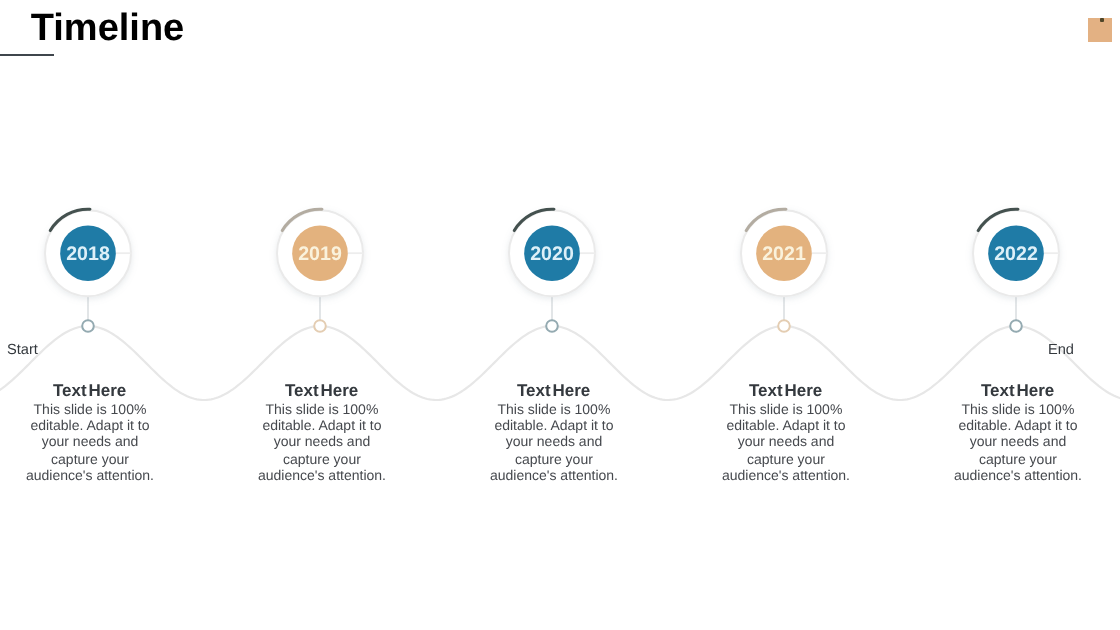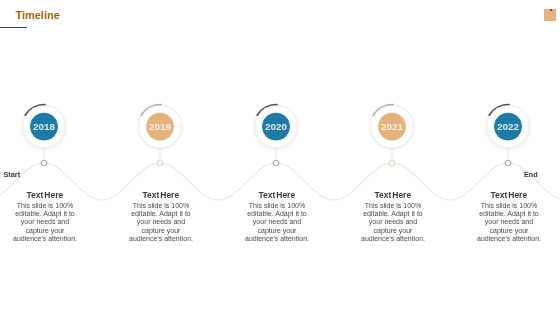--- a/index.html
+++ b/index.html
@@ -1,37 +1,37 @@
 <!DOCTYPE html>
 <html><head>
 <meta charset="utf-8">
 <style>
   html,body{margin:0;padding:0;}
   body{width:560px;height:315px;background:#ffffff;
        font-family:"Liberation Sans",sans-serif;overflow:hidden;position:relative;}
   .slide{position:absolute;left:0;top:0;width:560px;height:315px;background:#ffffff;}
 
-  .title{position:absolute;left:15.4px;top:7.3px;font-size:11px;font-weight:bold;
-         color:#a16207;letter-spacing:0px;line-height:16px;white-space:nowrap;}
+  .title{position:absolute;left:15.4px;top:7.3px;font-size:19px;font-weight:bold;
+         color:#000000;letter-spacing:0px;line-height:16px;white-space:nowrap;}
   .title-rule{position:absolute;left:0px;top:27px;width:27px;height:1px;background:#3f464c;}
 
   .corner{position:absolute;left:543.8px;top:8.6px;width:12px;height:12.2px;background:#e3b183;}
   .corner-dot{position:absolute;left:549.9px;top:8.5px;width:1.8px;height:2.3px;
               background:#4f4527;border-radius:0.5px;}
 
   svg.gfx{position:absolute;left:0;top:0;}
   .node-year{font-weight:bold;font-size:9.8px;font-family:"Liberation Sans",sans-serif;}
 
   .caption{position:absolute;top:190.5px;width:100px;}
   .head{position:absolute;left:0;top:0;width:100px;font-size:8.5px;font-weight:bold;
         color:#34393e;text-align:center;line-height:9px;word-spacing:-1.4px;}
   .bodytxt{position:absolute;left:16.2px;top:11px;width:68px;font-size:7px;color:#45484d;
            text-align:center;line-height:8.4px;}
 
-  .edge{position:absolute;top:169.7px;font-size:7.3px;font-weight:bold;color:#34393e;}
+  .edge{position:absolute;top:169.7px;font-size:7.3px;font-weight:normal;color:#34393e;}
   .edge.start{left:3.5px;}
   .edge.end{left:524px;}
 </style>
 </head>
 <body>
 
 <div class="slide">
 
   <div class="title">Timeline</div>
   <div class="title-rule"></div>

